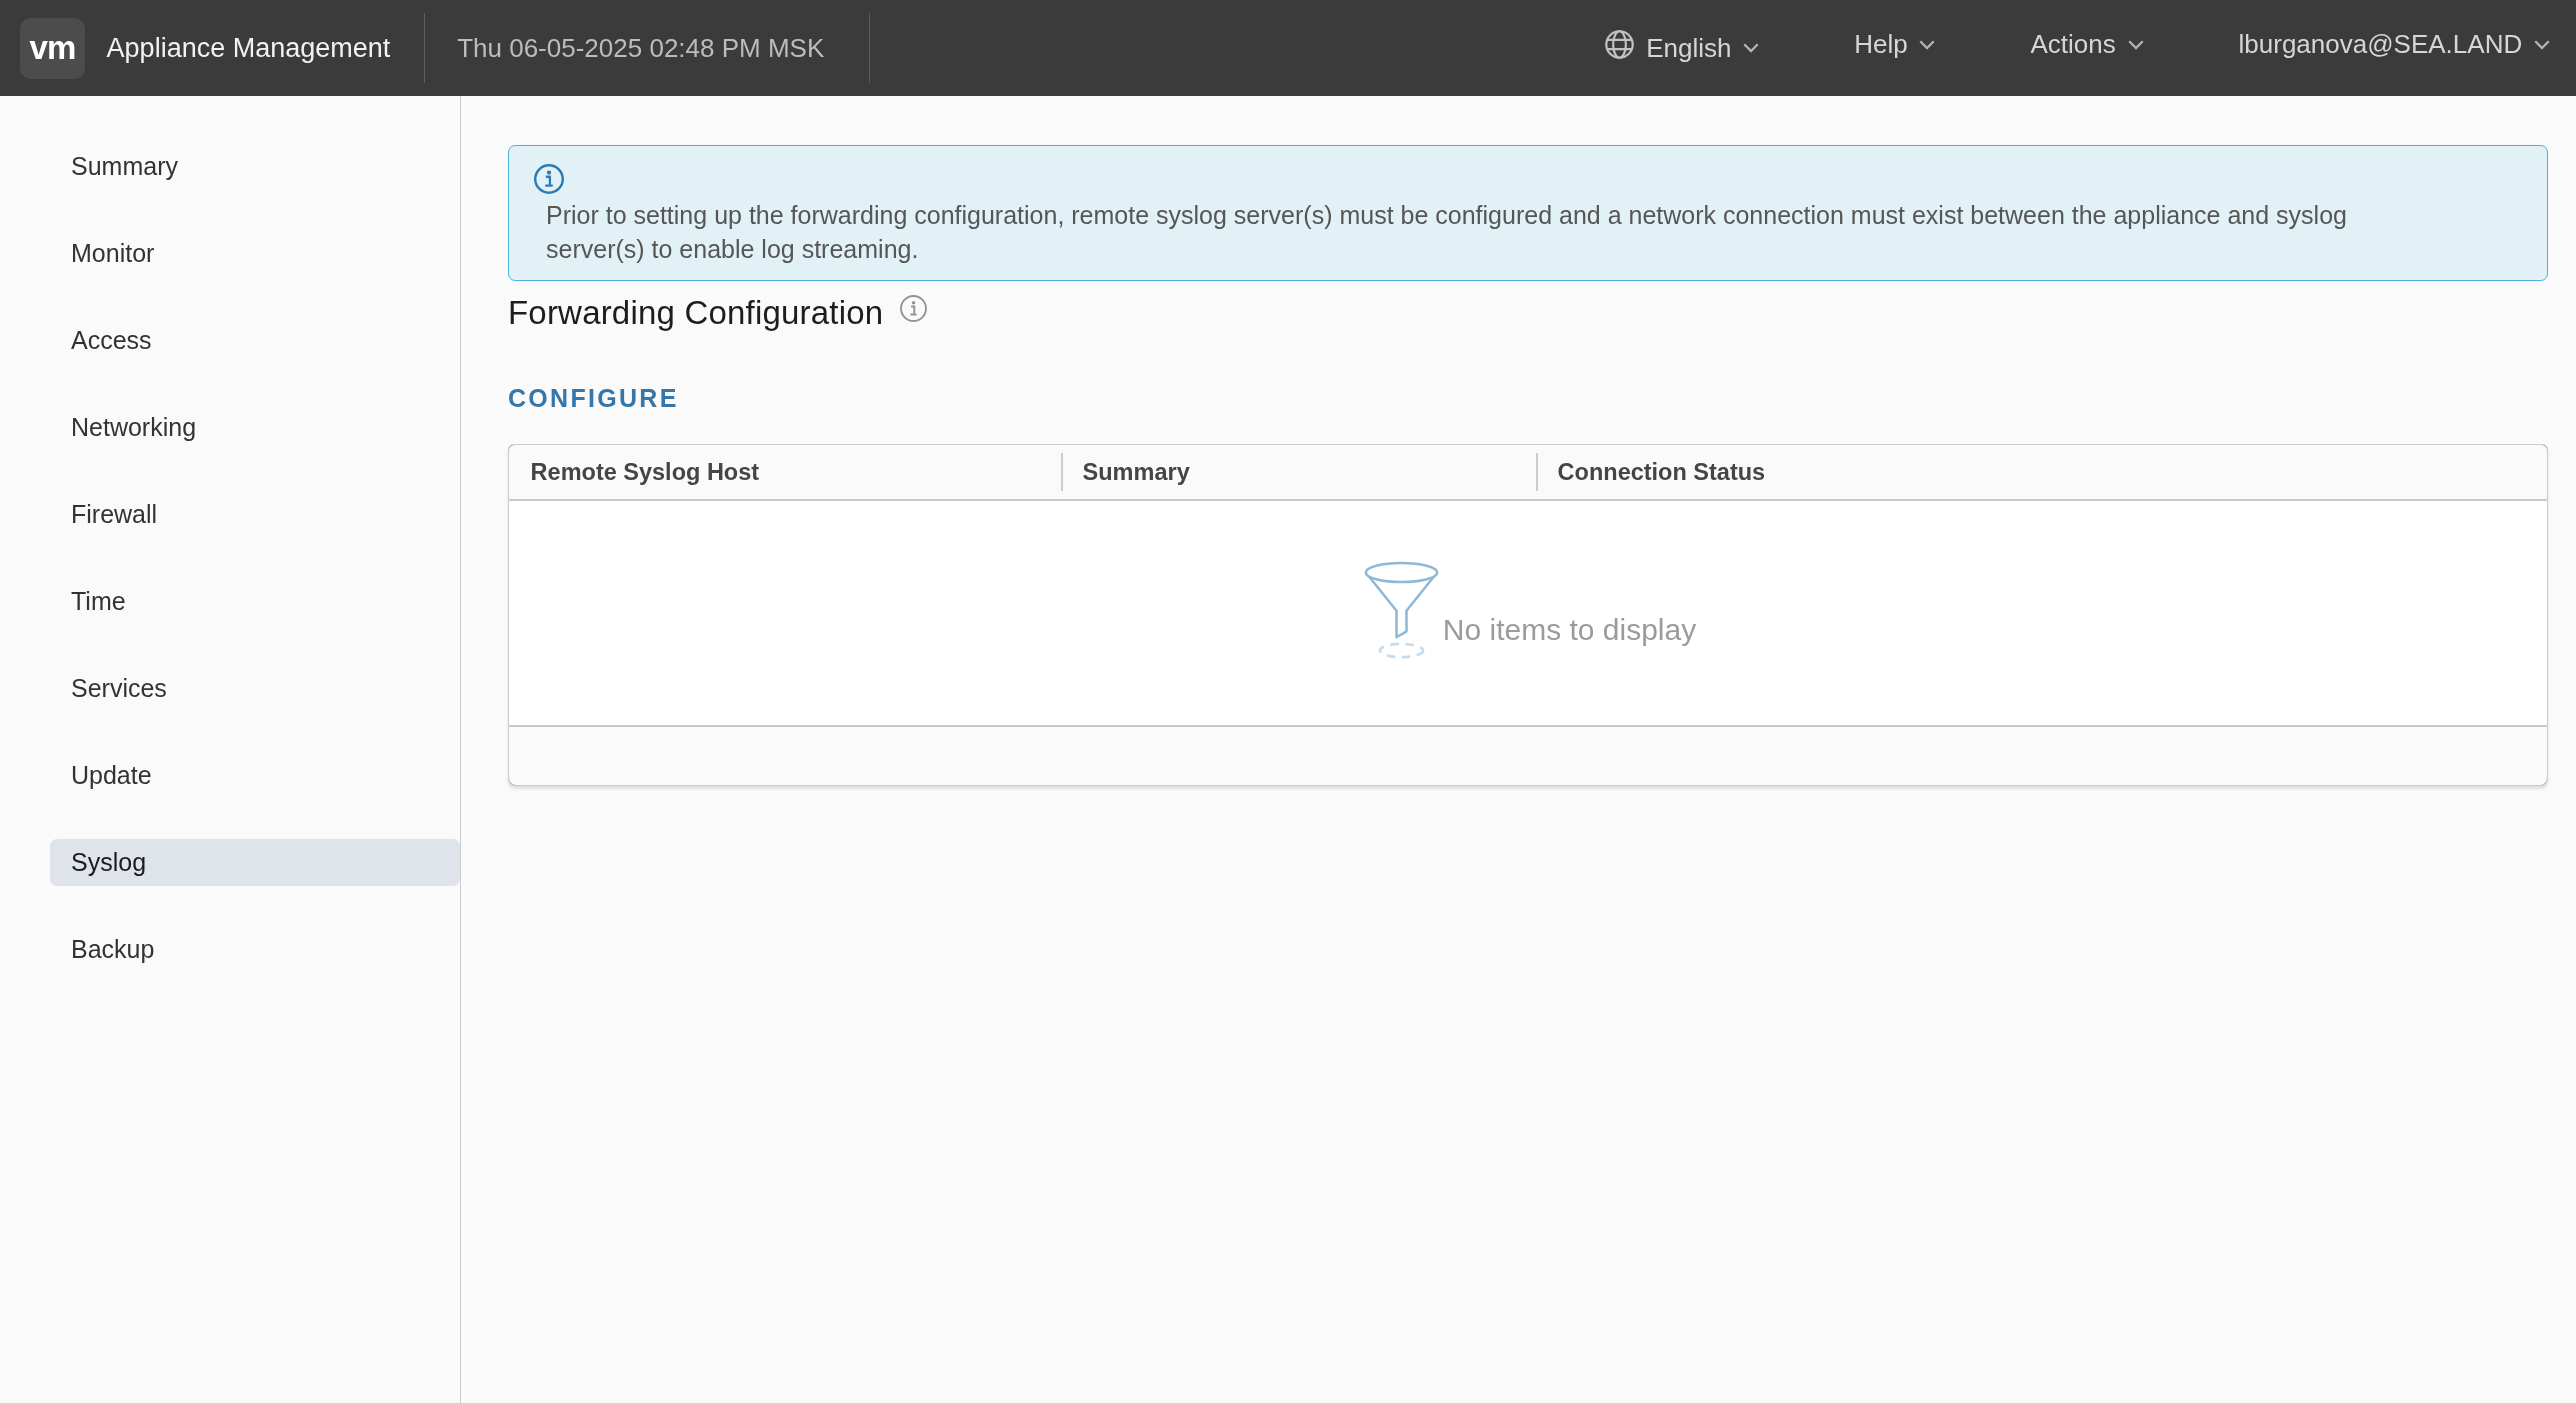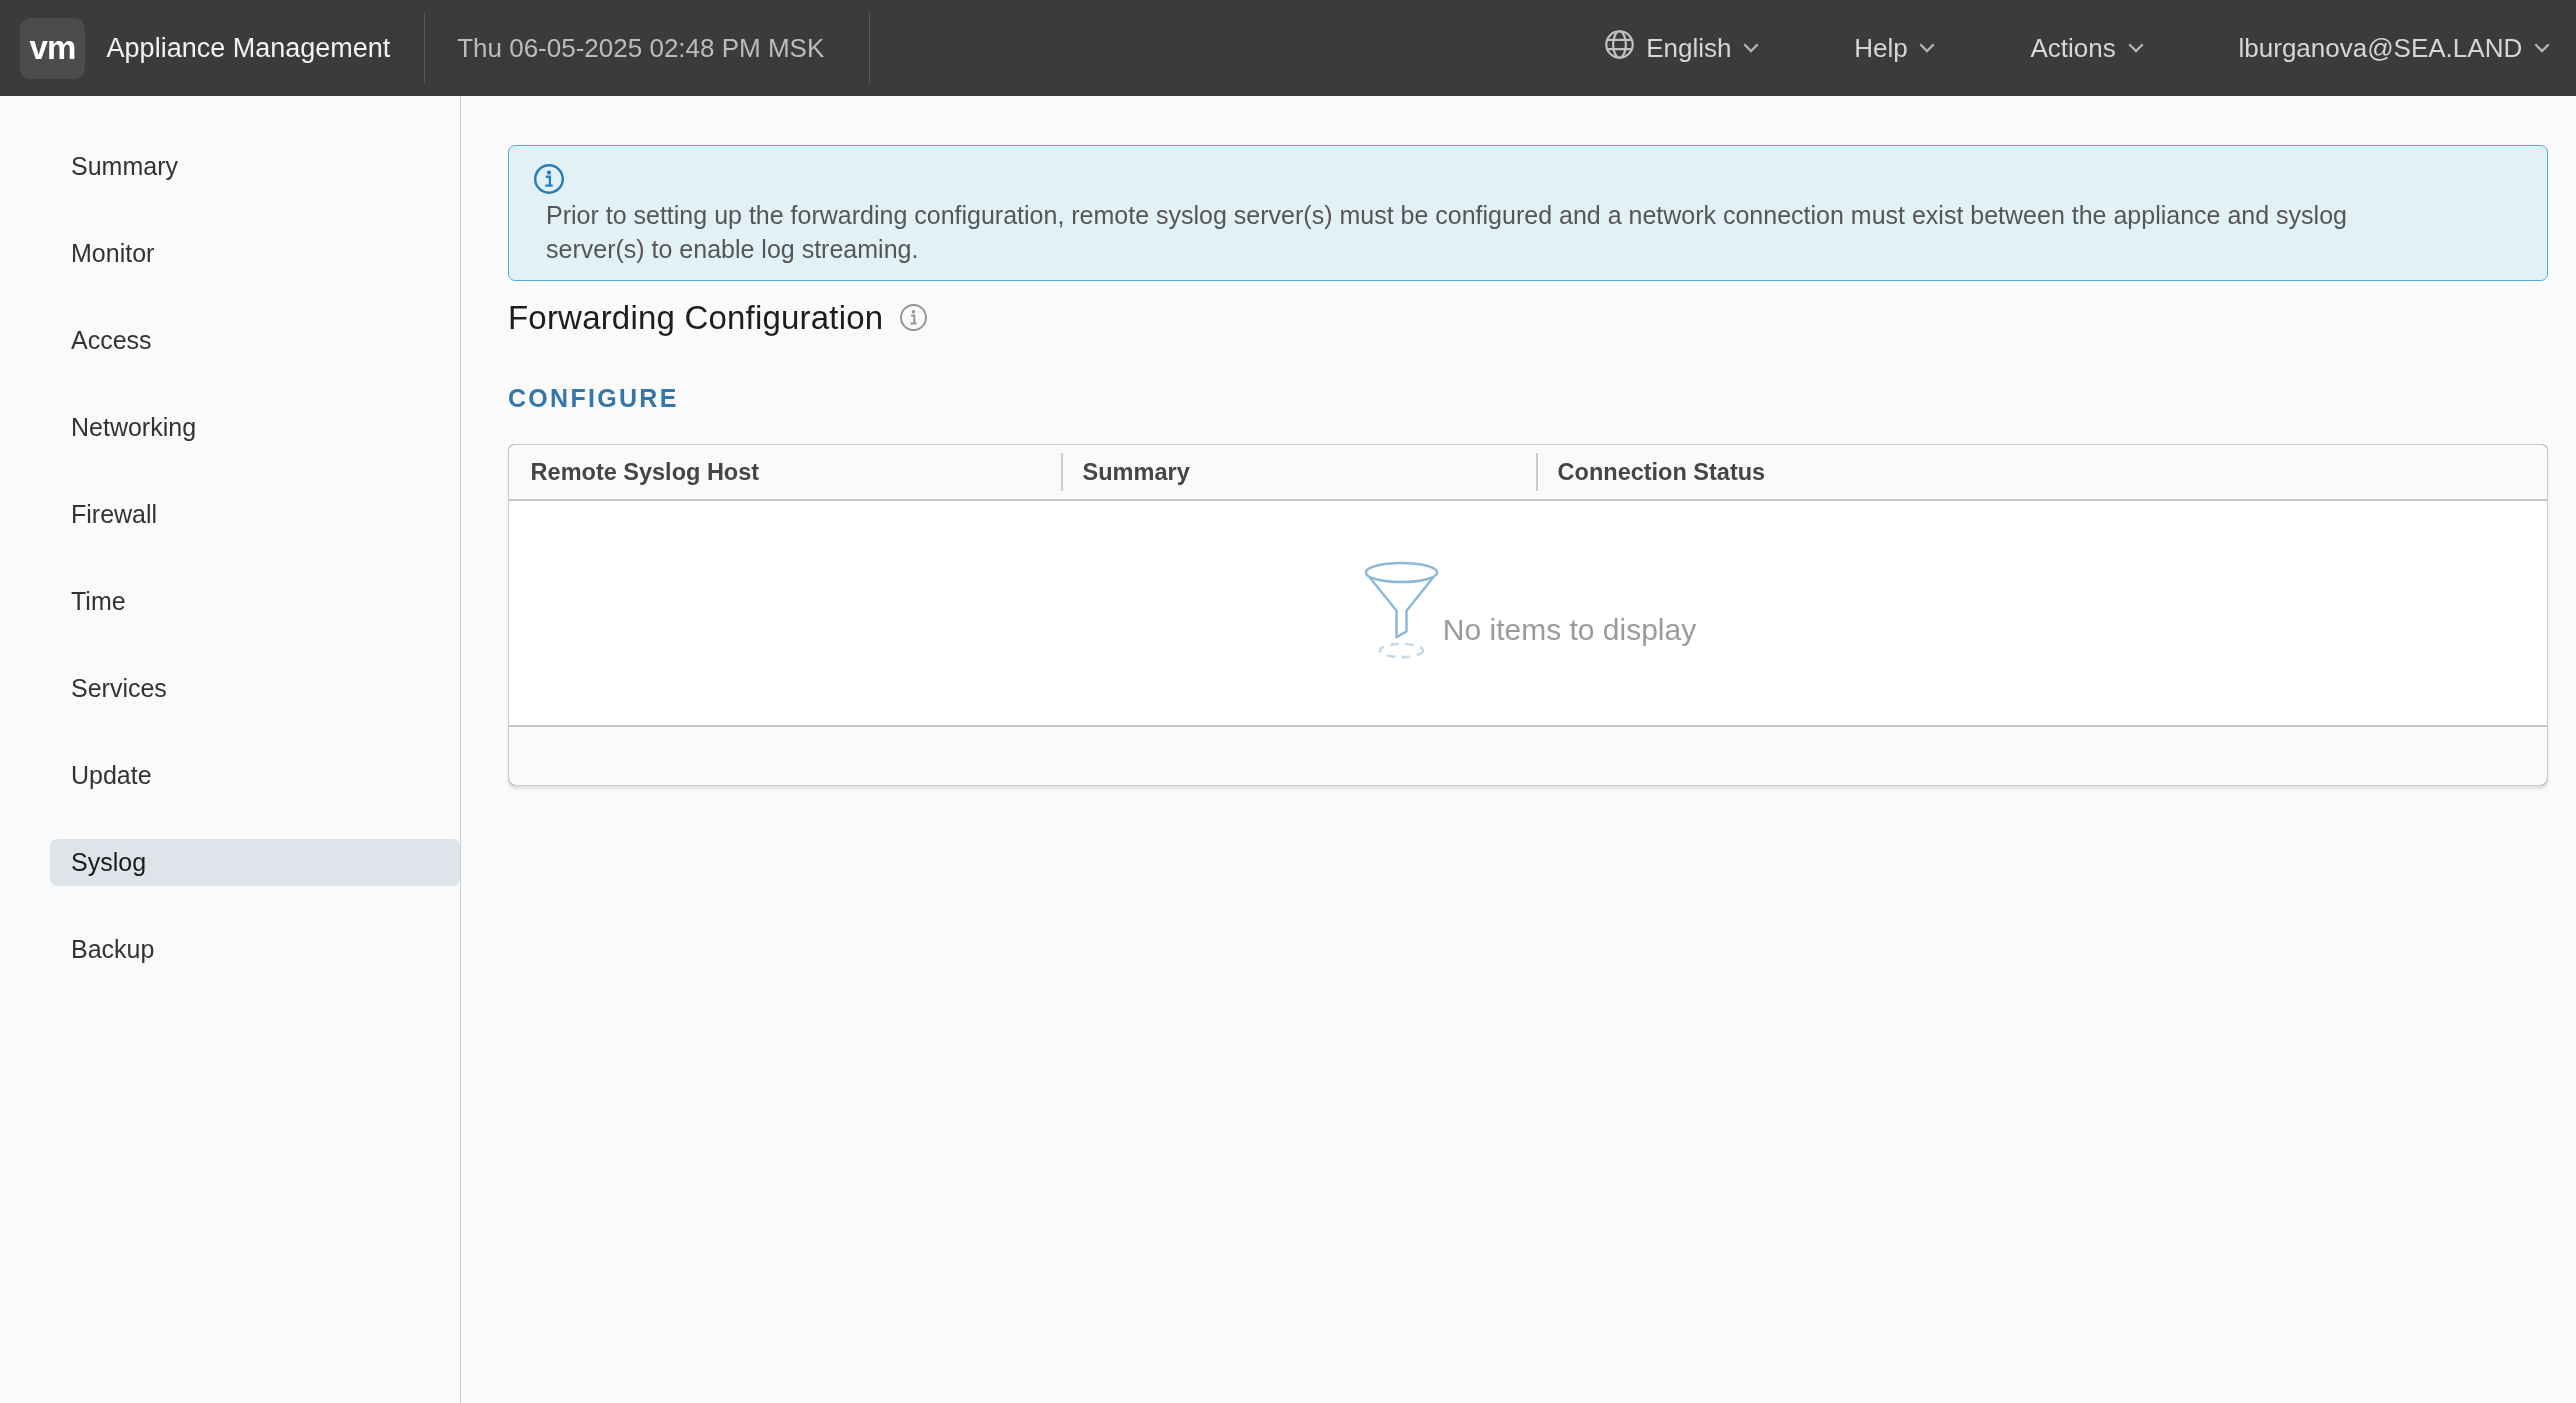--- a/index.html
+++ b/index.html
@@ -34,21 +34,21 @@
     width: 0.9px; height: 70px; background: #5c5c5c;
     margin-left: 34px; flex: none;
   }
   .timestamp {
     margin-left: 32px; margin-right: 10.8px;
     color: #bcbcbc; font-size: 26px; font-weight: 500;
     white-space: nowrap;
   }
   .hdr-right {
     margin-left: auto;
-    display: flex; align-items: center; gap: 94px;
+    display: flex; align-items: flex-start; gap: 94px;
   }
   .hdr-menu {
     display: flex; align-items: center; gap: 10.8px;
     color: #d6d6d6; font-size: 26px; cursor: pointer;
     white-space: nowrap;
   }
   .chev svg { display: block; }
 
   
   .sidebar {
@@ -81,21 +81,21 @@
     display: flex; align-items: flex-start; flex-direction: column;
   }
   .alert-icon { flex: none; margin-top: 2.7px; }
   .alert-text {
     margin-left: 13.5px;
     color: #565656; font-size: 25px; line-height: 34px;
     max-width: 1876px;
   }
   .section-head {
     margin-top: 12.6px;
-    display: flex; align-items: center; gap: 16px;
+    display: flex; gap: 16px;
     height: 47px;
   }
   .section-title {
     color: #1d1d1d; font-size: 33px; font-weight: 400;
     letter-spacing: 0.2px;
   }
   .info-circle { display: flex; cursor: pointer; }
   .configure-link {
     display: inline-block; margin-top: 43px;
     color: #3577ab; font-size: 25px; font-weight: 600;

